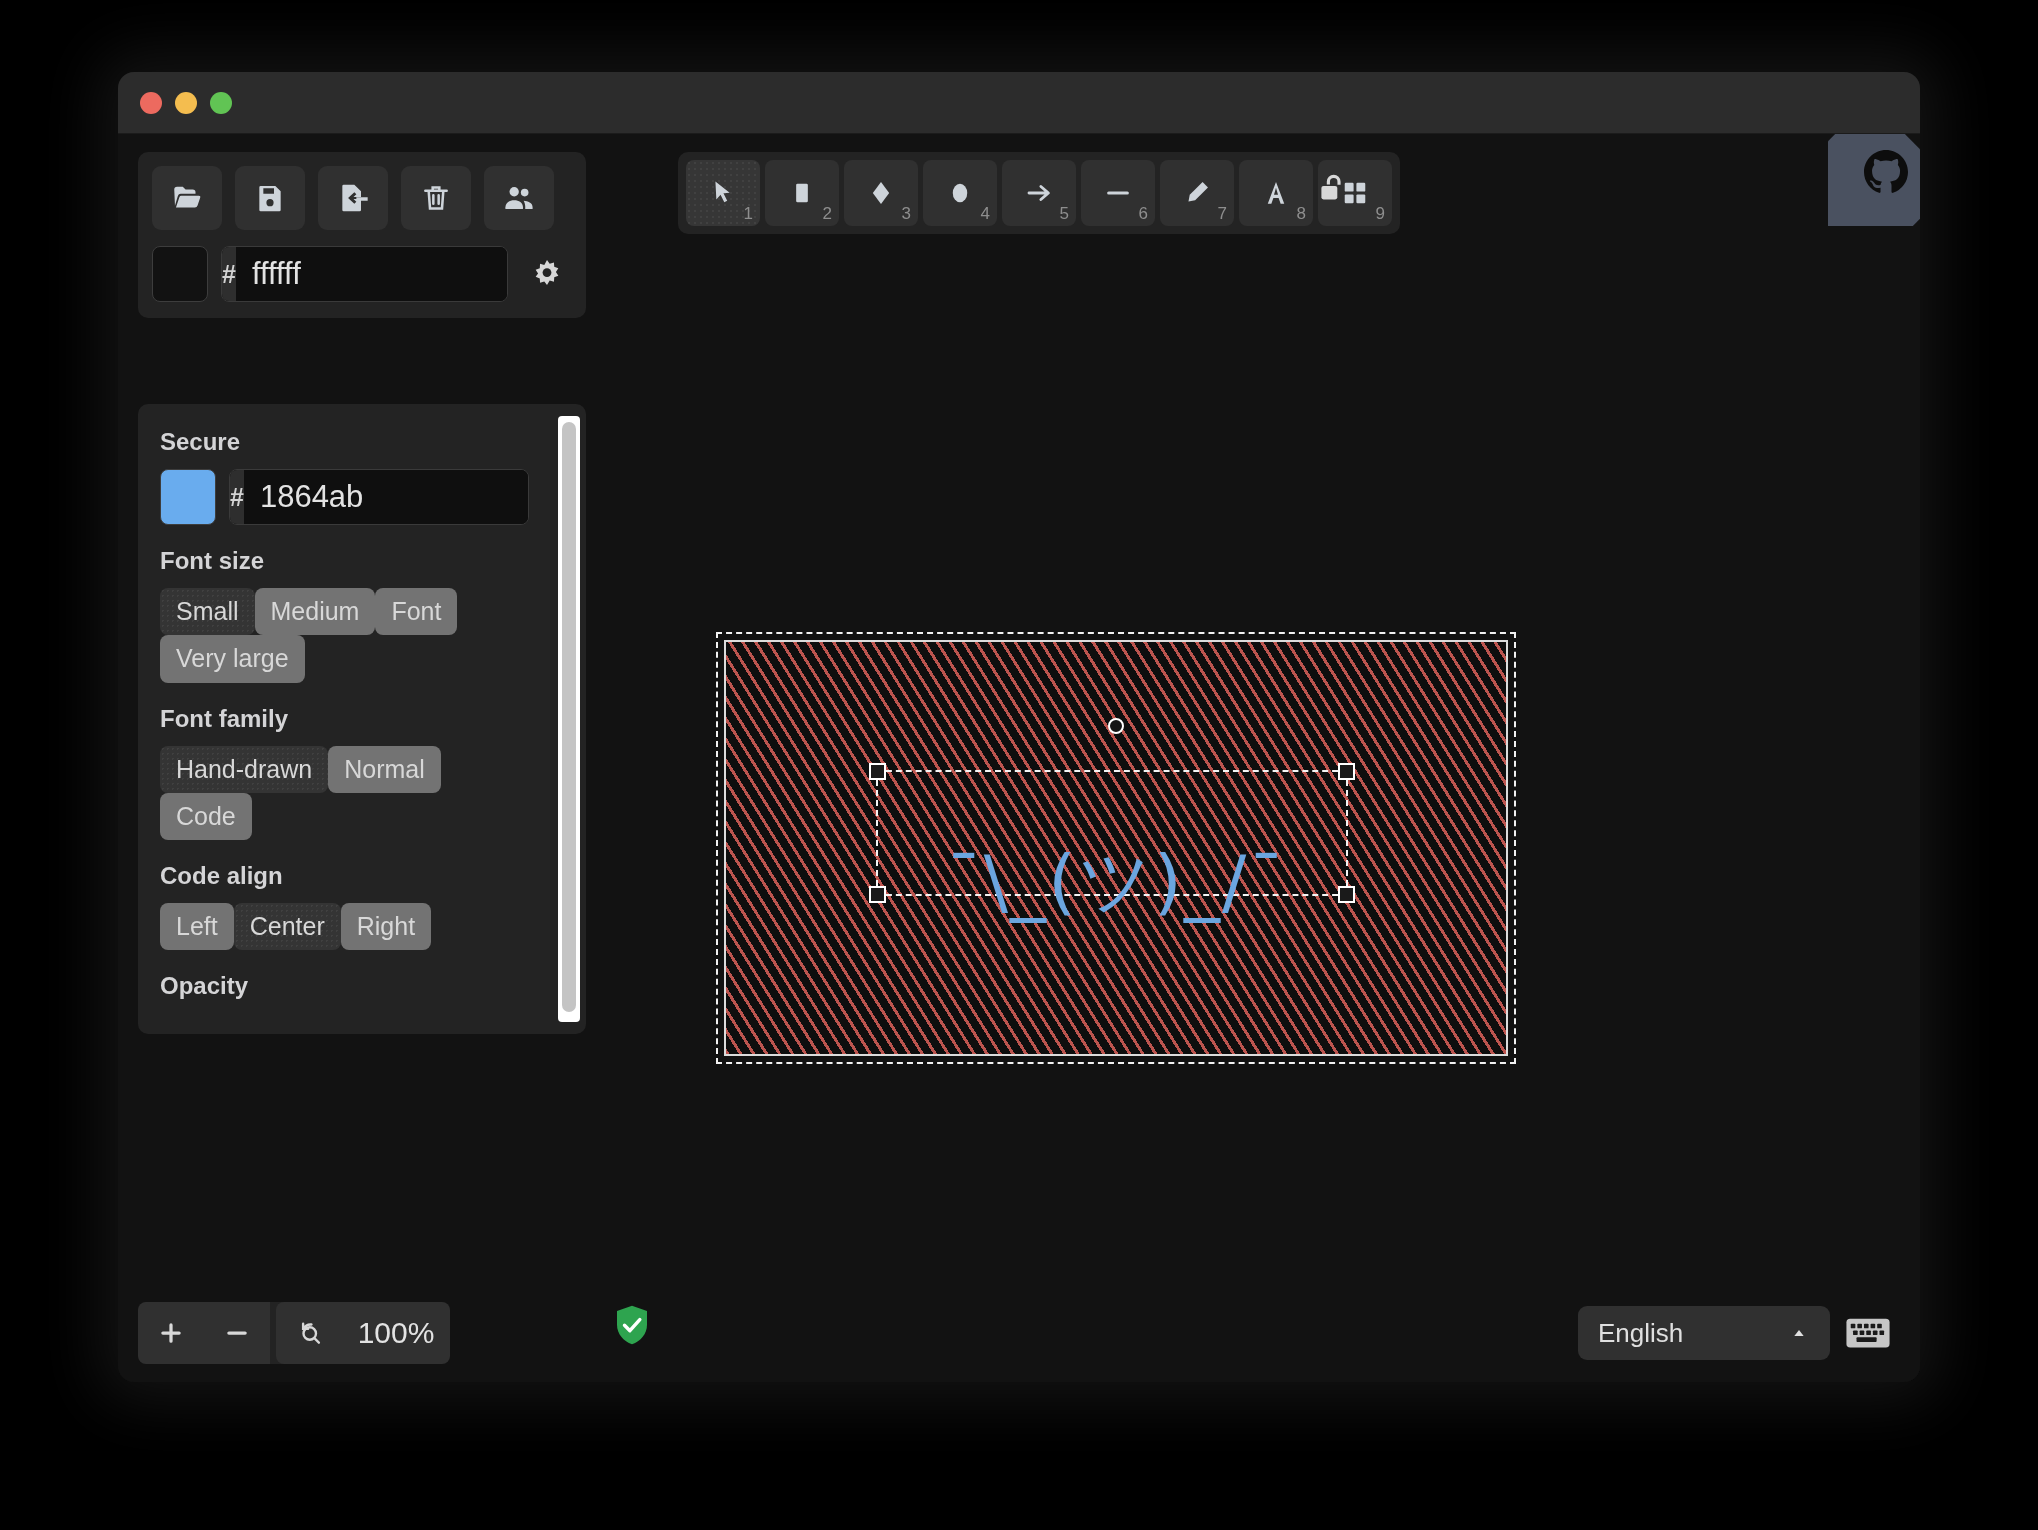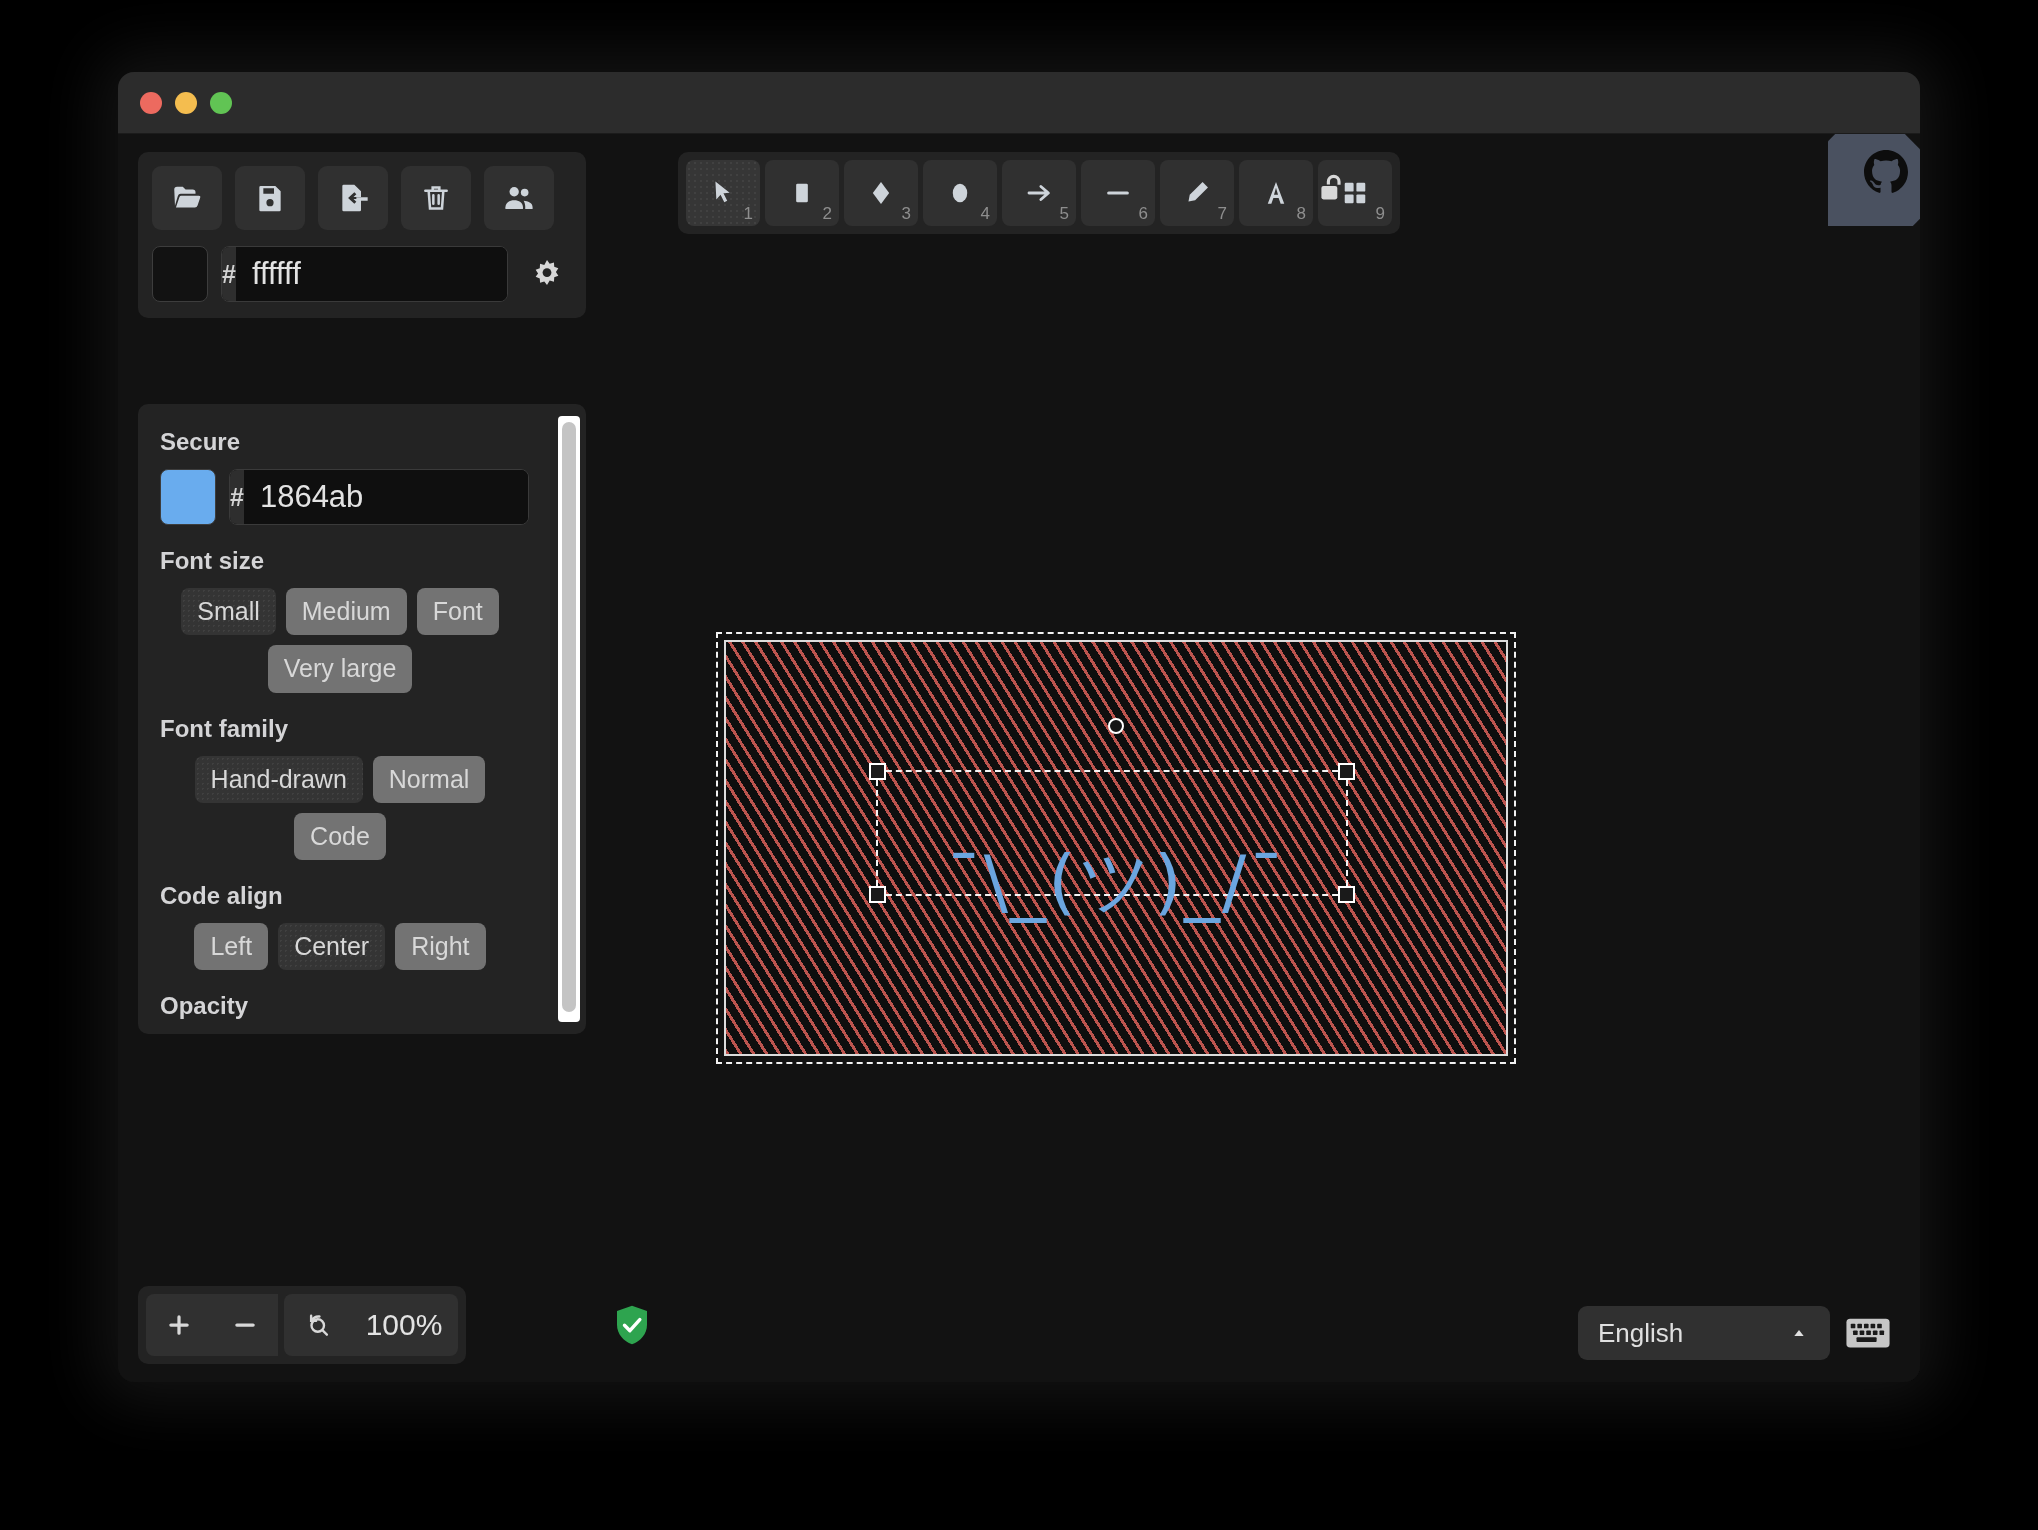--- a/index.html
+++ b/index.html
@@ -112,21 +112,21 @@
   }
   .scroll-thumb {
     width: 14px; height: 590px; background:#c4c4c4; border-radius: 8px;
   }
 
   .sec-label {
     font-size: 24px; font-weight: bold; color:#d4d4d6;
     margin-bottom: 13px; margin-top: 22px;
   }
   .sec-label.first { margin-top: 0; }
-  .chips { display:flex; flex-wrap:wrap; gap: 10px; width: 360px; justify-content: center; }
+  .chips { display:flex; flex-wrap:wrap; gap: 0; width: 360px; }
   .chip {
     padding: 8px 16px; border-radius: 8px;
     background:#737373; color:#d8d8d8; font-size: 25px;
     cursor:pointer; line-height: 1.25;
   }
   .chip.active {
     background:#343434;
     background-image: radial-gradient(rgba(255,255,255,0.06) 1px, transparent 1px);
     background-size: 5px 5px;
   }
@@ -199,21 +199,21 @@
   .shrug {
     position:absolute; left: 50%; top: 202px; transform: translateX(-50%);
     color:#6ba6e0; font-size: 72px; white-space: nowrap;
     font-family: "DejaVu Sans", sans-serif;
     letter-spacing: 2px;
   }
 
   
   .island-zoom {
     position:absolute; left: 20px; bottom: 18px;
-    background:#232323; border-radius:10px; padding: 8px;
+    background:#232323; border-radius:10px; 
     display:flex; align-items:center;
   }
   .zbtn {
     width: 66px; height: 62px; background:#303030;
     display:flex; align-items:center; justify-content:center;
     color:#d8d8d8; cursor:pointer;
   }
   .zbtn:first-child { border-radius: 8px 0 0 8px; }
   .zbtn.sep { margin-left: 6px; border-radius: 8px 0 0 8px; }
   .zoomval {

